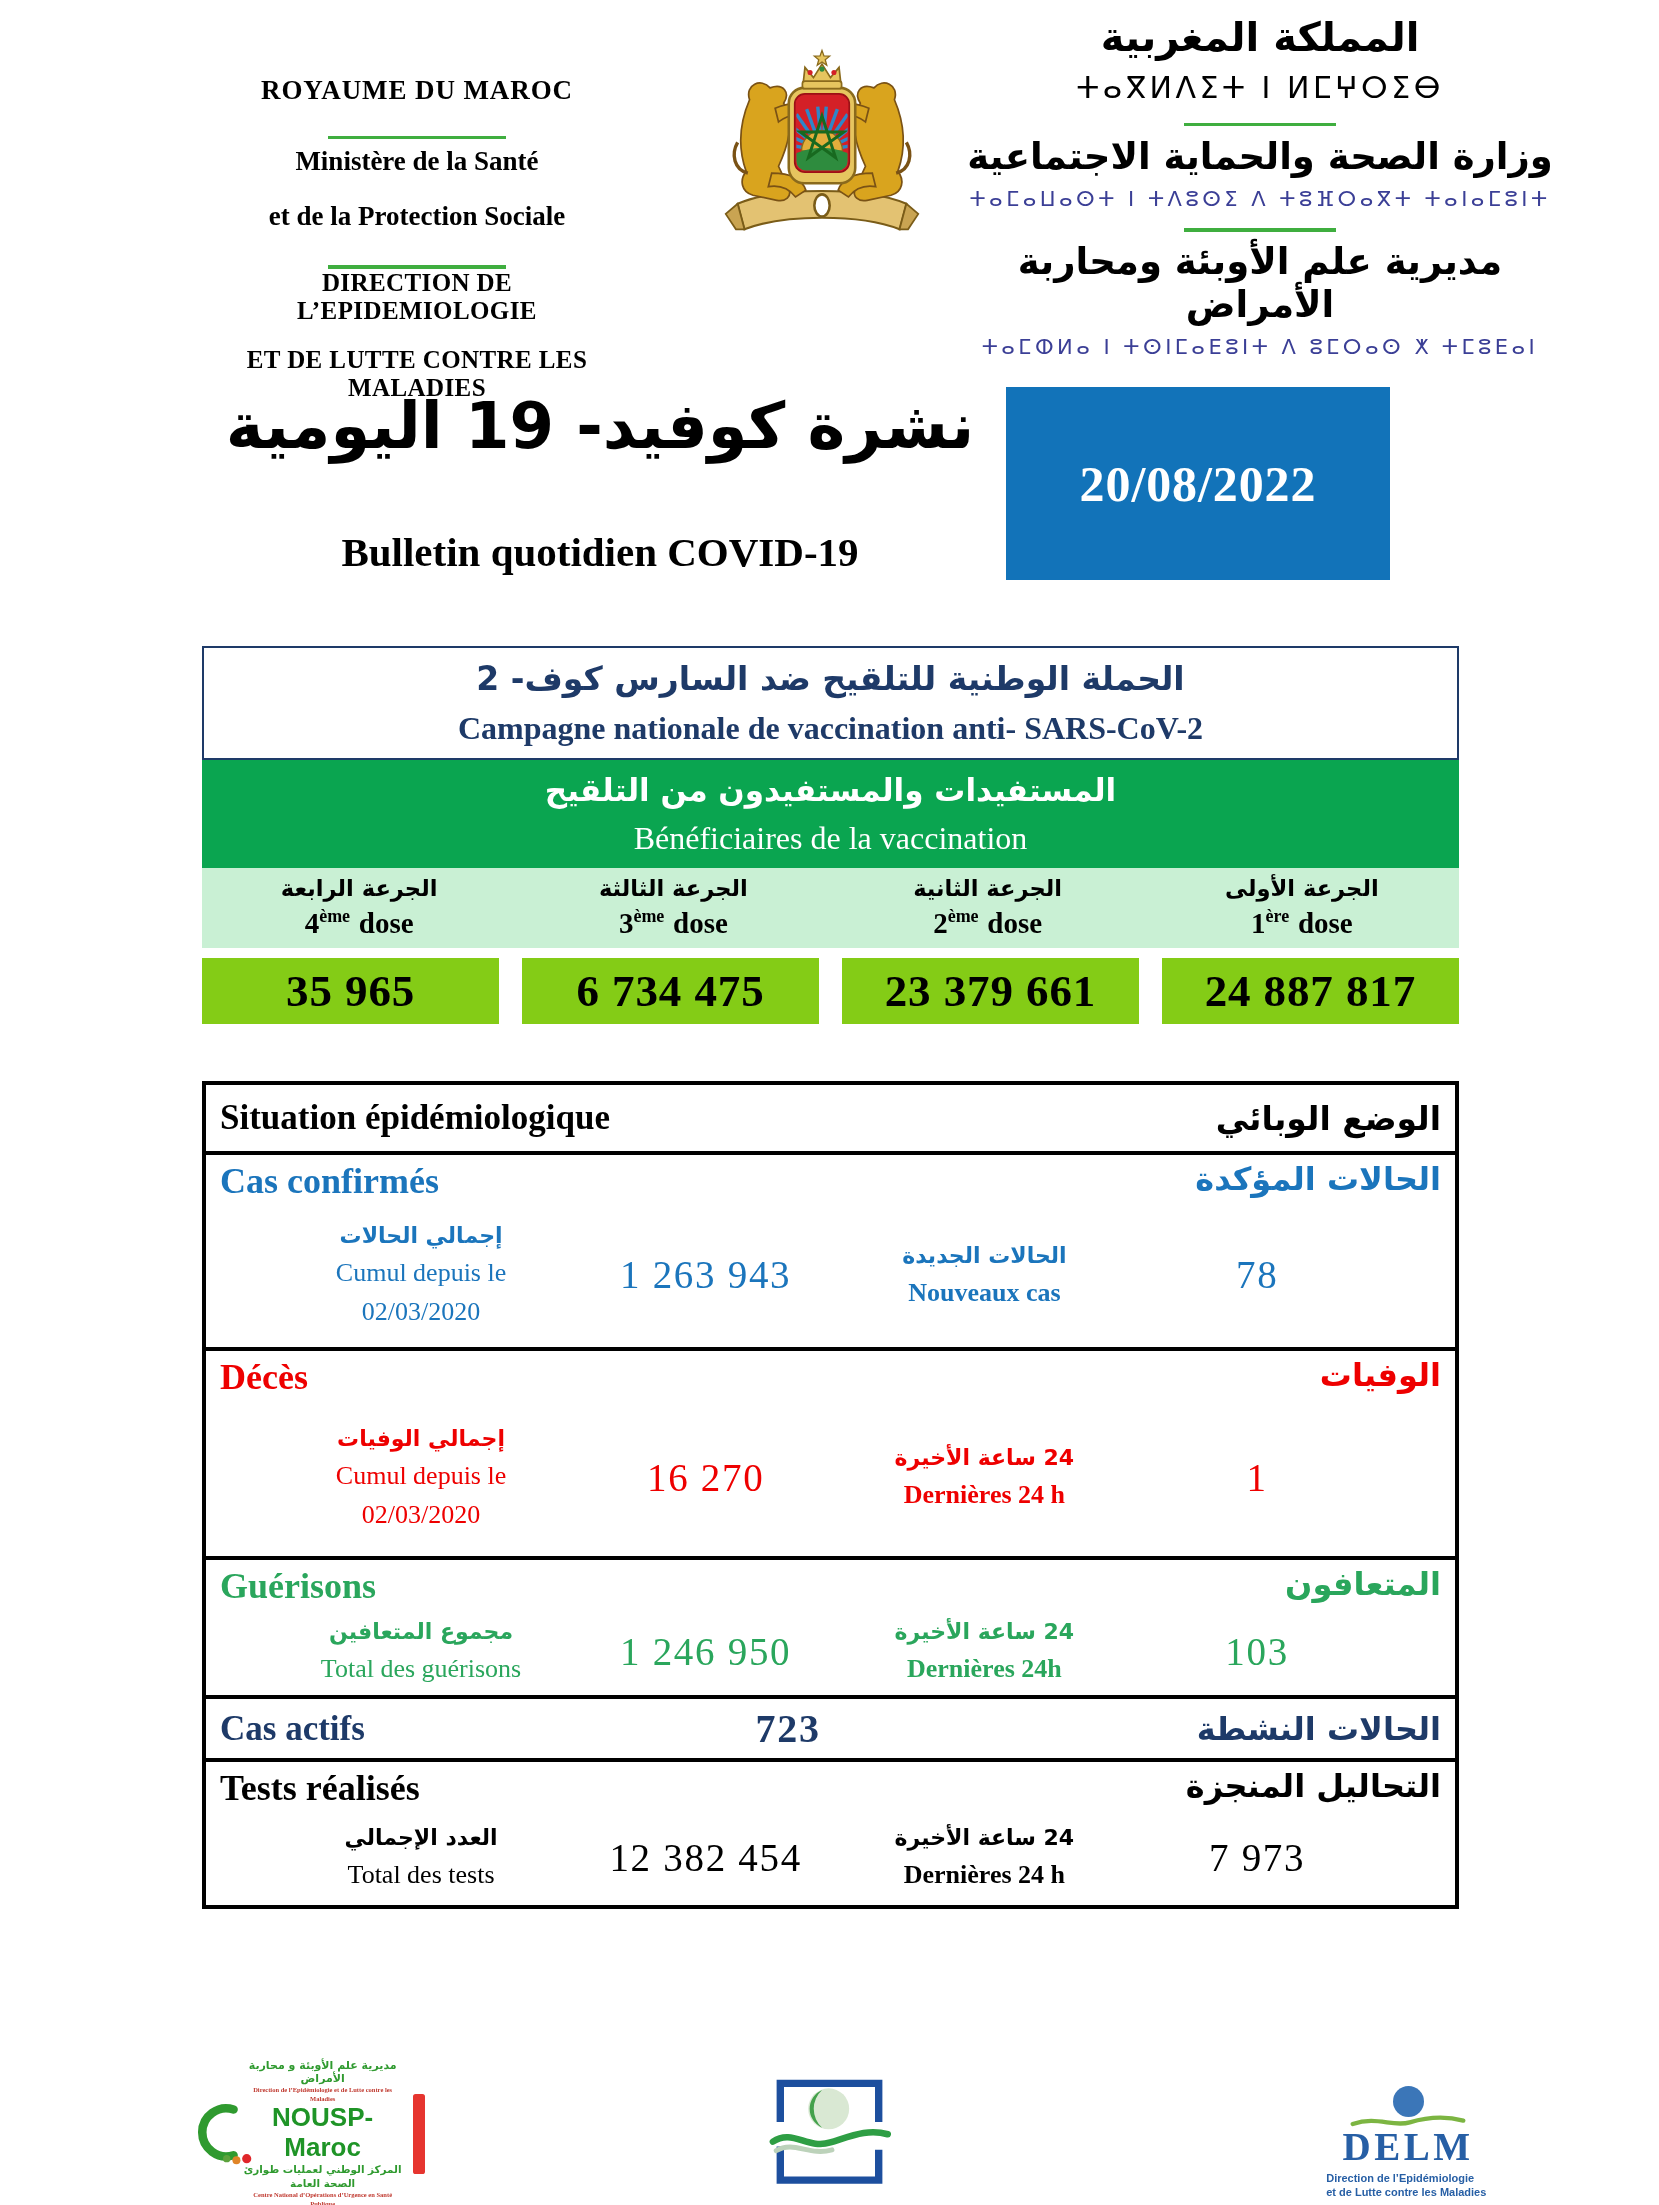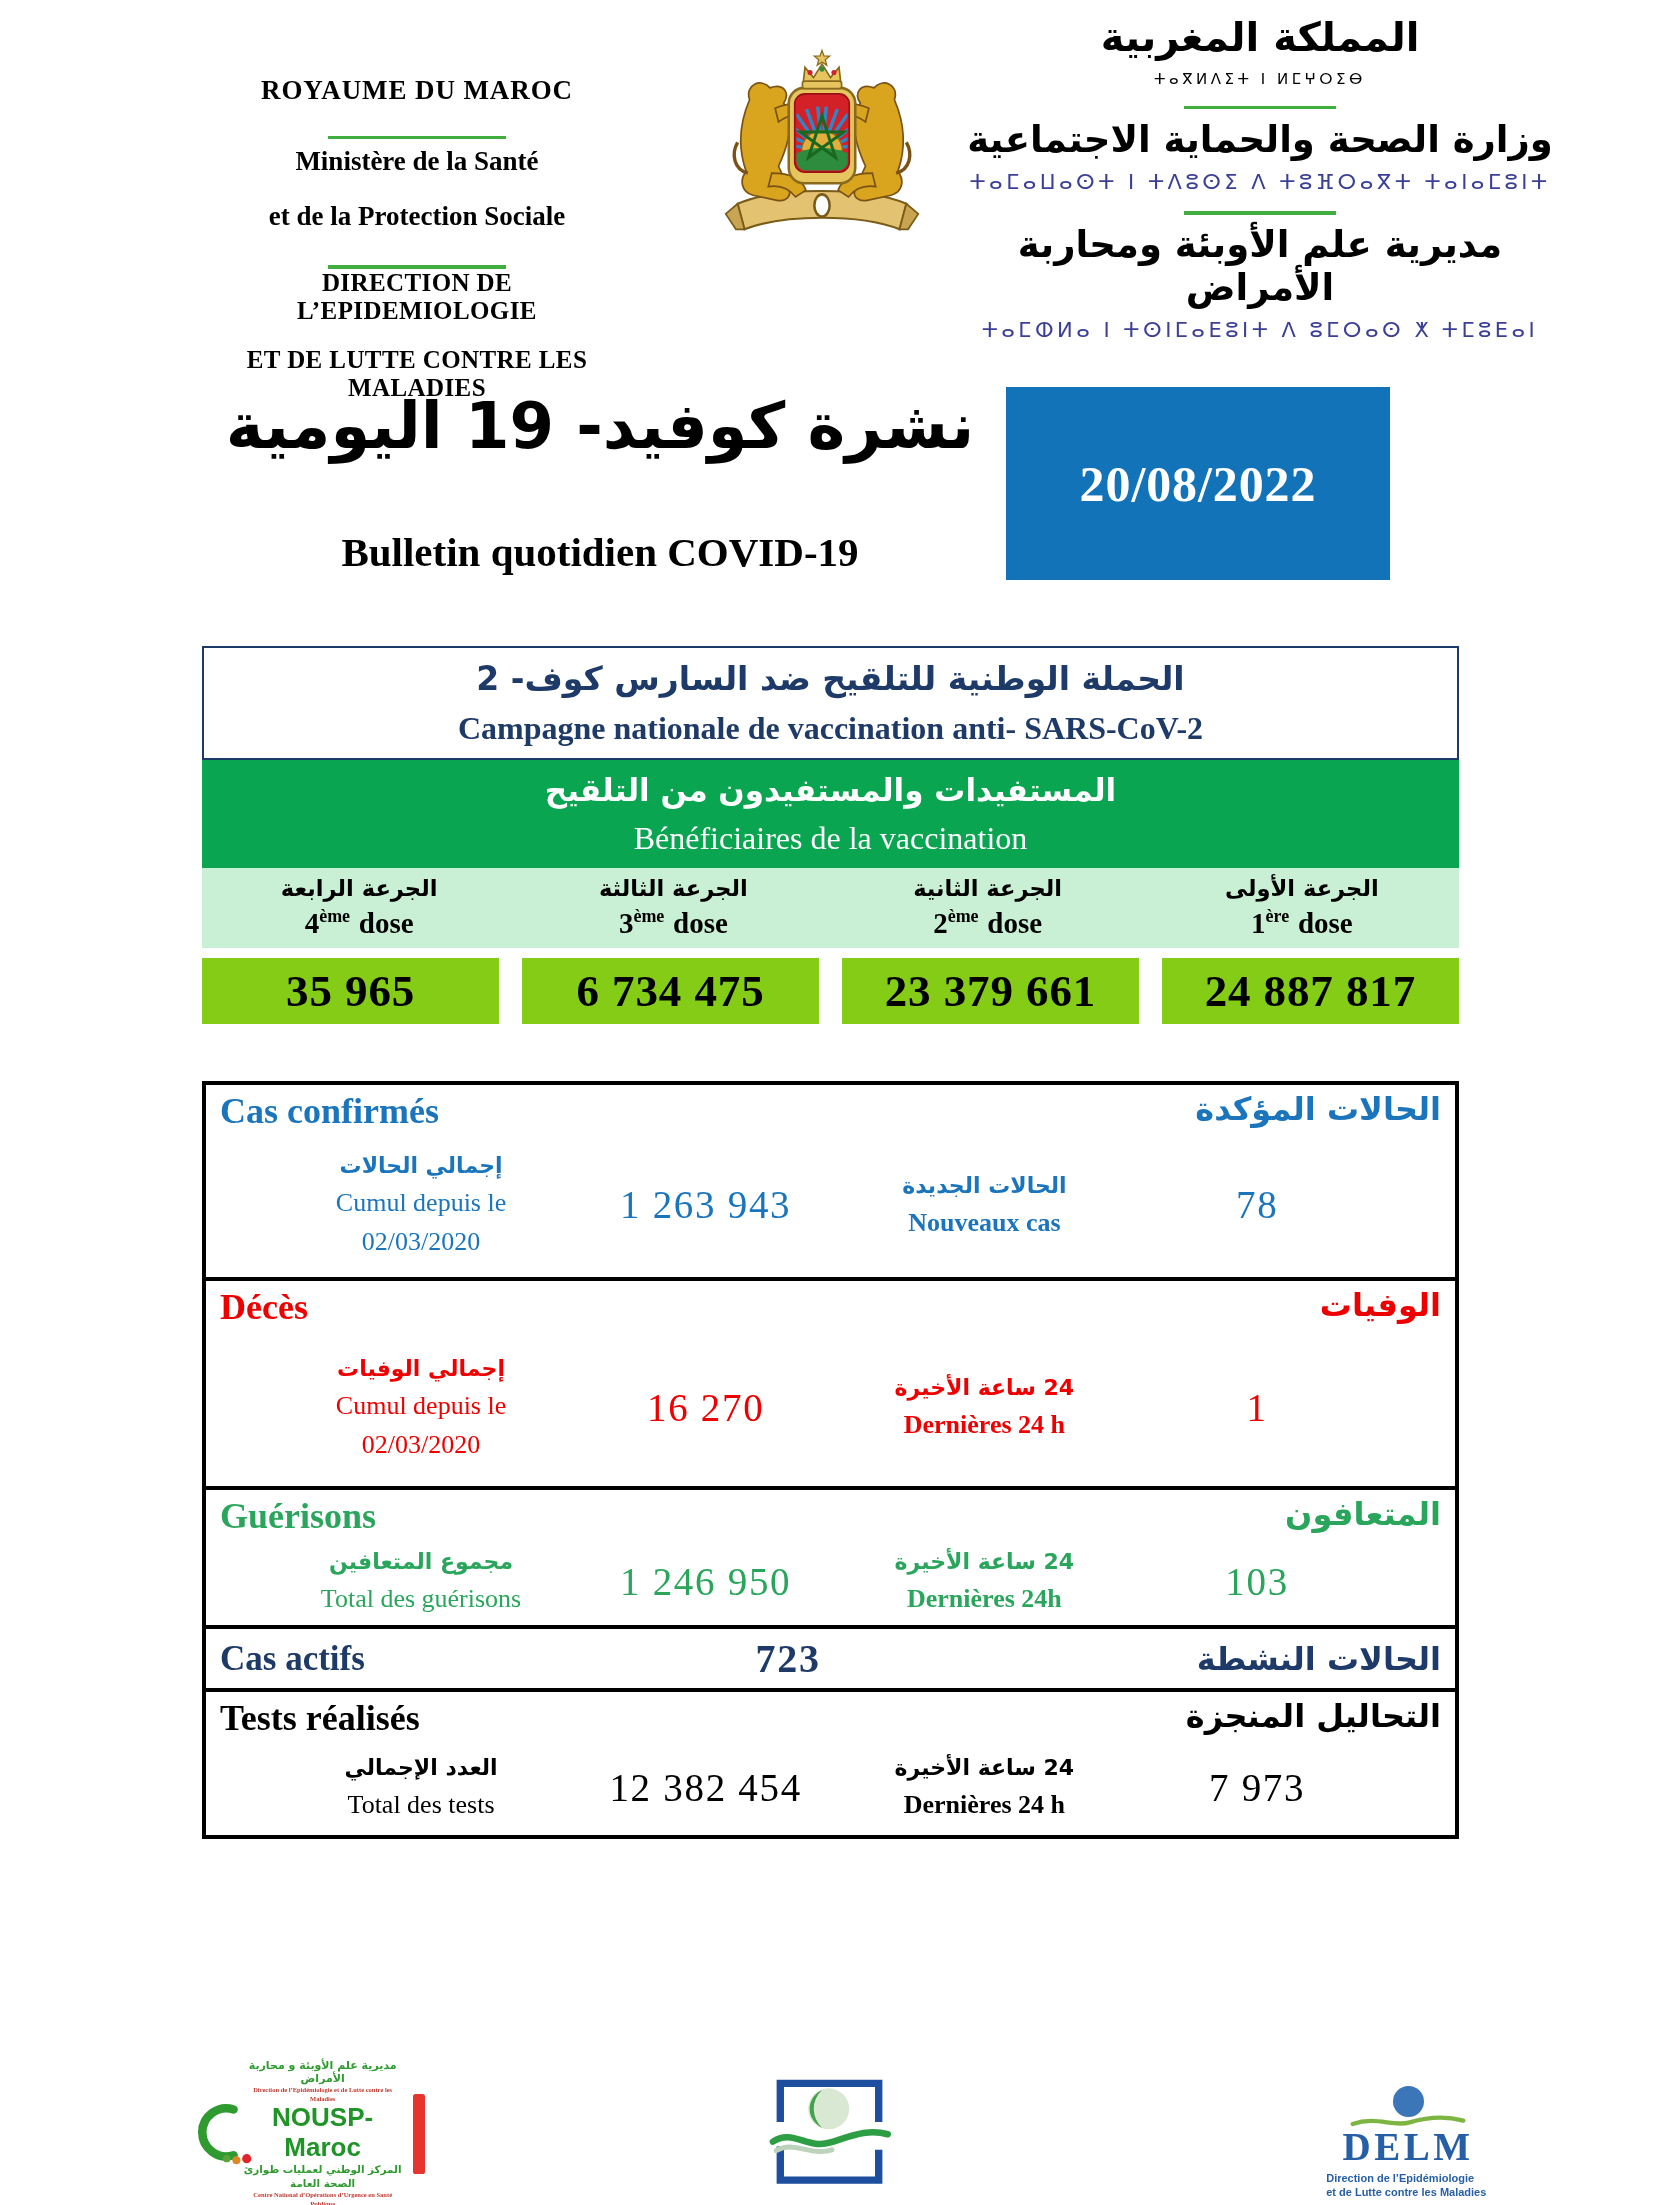--- a/index.html
+++ b/index.html
@@ -18,21 +18,21 @@
   .hdr-left .l2 { font-size:27px; margin-top:7px; }
   .hdr-left .l3 { font-size:27px; margin-top:24px; }
   .hdr-left .l4 { font-size:25px; letter-spacing:0.4px; }
   .hdr-left .l5 { font-size:25px; margin-top:21px; letter-spacing:0.4px; }
   .divider { height:3.5px; background:#3fae3f; border:0; }
   .hdr-left .divider { width:178px; margin:29.5px auto 0; }
   .hdr-left .divider.d2 { margin:33px auto 0; }
 
   .hdr-right { left:943px; top:14px; width:634px; text-align:center; }
   .hdr-right .kingdom { font-size:40px; }
-  .hdr-right .tfng1 { font-size:15px; color:#000; margin-top:10.4px; }
+  .hdr-right .tfng1 { font-size:30px; color:#000; margin-top:10.4px; }
   .hdr-right .divider { width:152px; margin:17.4px auto 0; }
   .hdr-right .ministry { font-size:37px; margin-top:8.7px; }
   .hdr-right .tfng2 { font-size:21px; color:#3b3f96; margin-top:8.7px; }
   .hdr-right .direction { font-size:37px; margin-top:8.7px; }
   .hdr-right .tfng3 { font-size:21px; color:#3b3f96; margin-top:8.7px; }
 
   .coa { left:724px; top:43px; width:196px; height:209px; }
 
   
   .title-ar { left:209px; top:389px; width:782px; text-align:center; font-size:64px; }
@@ -238,20 +238,24 @@
 
   <div class="abs dose-values">
     <div class="dose-value">35 965</div>
     <div class="dose-value">6 734 475</div>
     <div class="dose-value">23 379 661</div>
     <div class="dose-value">24 887 817</div>
   </div>
 
   <div class="abs epi">
 
+    <div class="epi-header">
+      <div class="h-fr">Situation épidémiologique</div>
+      <div class="h-ar ar" dir="rtl">الوضع الوبائي</div>
+    </div>
 
     <div class="sec sec-confirmed">
       <div class="sec-titles">
         <span class="t-fr">Cas confirmés</span>
         <span class="t-ar ar" dir="rtl">الحالات المؤكدة</span>
       </div>
       <div class="sec-body">
         <div class="cell c1">
           <div class="lbl-ar ar" dir="rtl">إجمالي الحالات</div>
           <div class="lbl-fr">Cumul depuis le</div>

